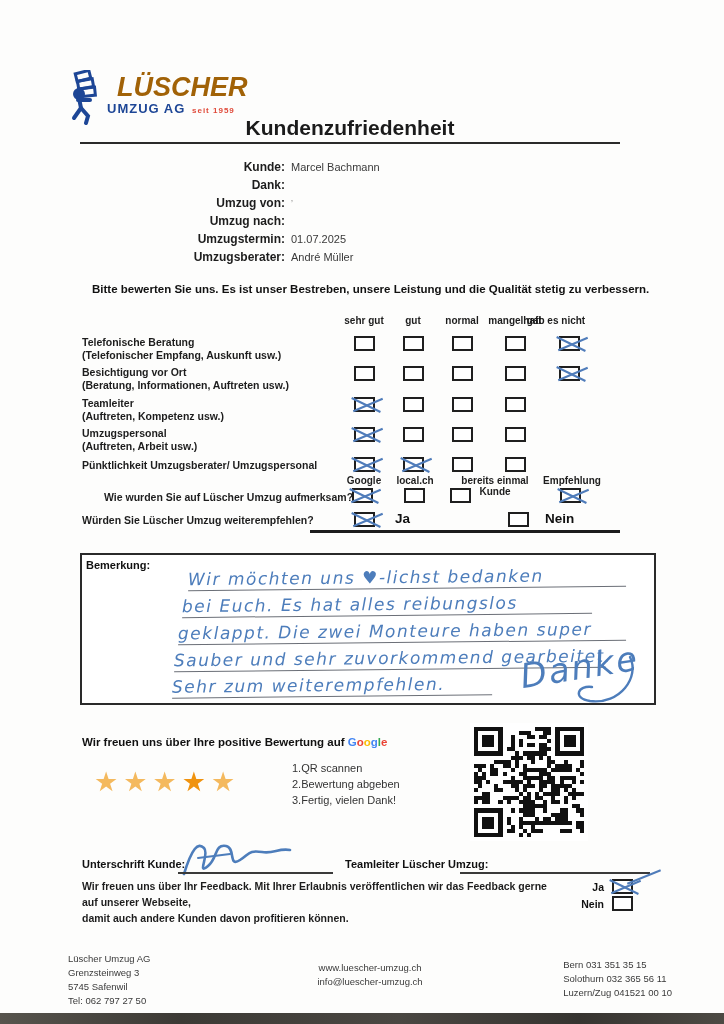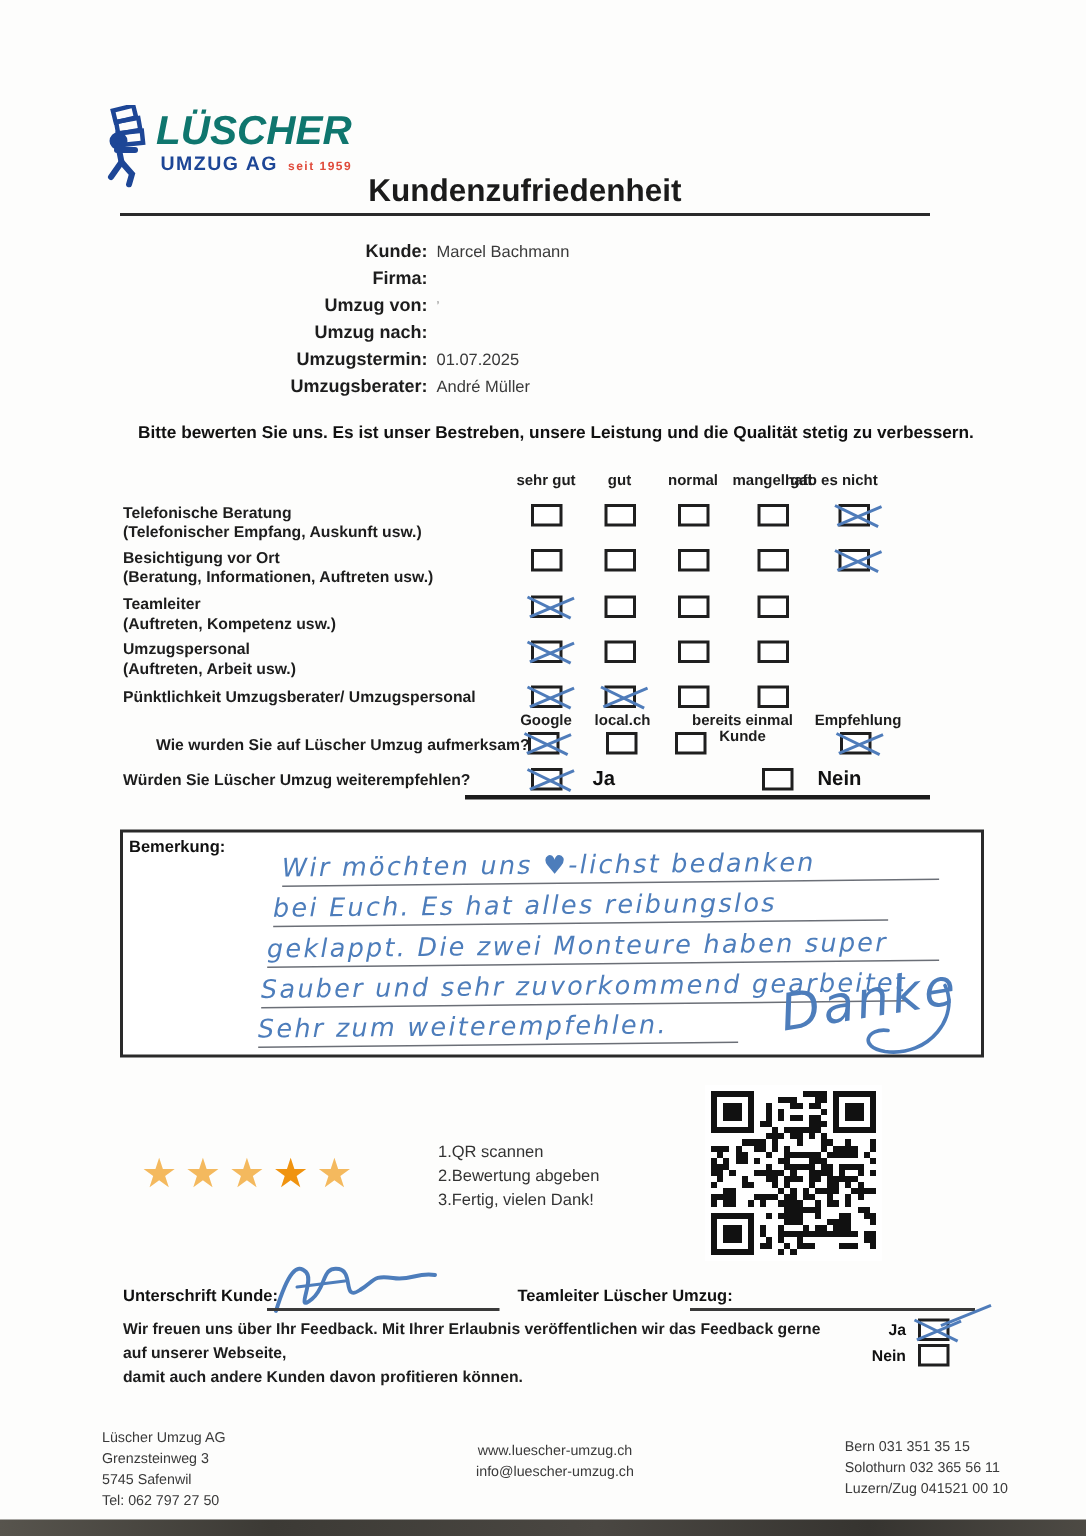--- a/index.html
+++ b/index.html
@@ -1,21 +1,21 @@
 <!DOCTYPE html>
 <html><head>
 <meta charset="utf-8">
 <style>
   html,body{margin:0;padding:0;background:#e8e8e6;}
   .page{position:relative;width:724px;height:1024px;background:#fdfdfc;overflow:hidden;
         font-family:"Liberation Sans",sans-serif;color:#222;}
   .abs{position:absolute;}
   .b{font-weight:bold;}
   
-  .logo-name{font-size:27px;font-weight:bold;font-style:italic;color:#0f766e;letter-spacing:0px;line-height:1;}
+  .logo-name{font-size:27px;font-weight:bold;font-style:italic;color:#a16207;letter-spacing:0px;line-height:1;margin-left:13px;}
   .logo-sub{font-size:13px;font-weight:bold;color:#1d4696;letter-spacing:1px;}
   .logo-since{font-size:8px;font-weight:bold;color:#e04a3a;letter-spacing:1px;}
   
   .title{font-size:21px;font-weight:bold;color:#1b1b1b;text-align:center;}
   .title-rule{height:2px;background:#2a2a2a;}
   
   .fieldrow{display:flex;height:18px;align-items:baseline;}
   .fieldrow .lab{width:205px;text-align:right;font-weight:bold;font-size:12px;color:#1d1d1d;}
   .fieldrow .val{margin-left:6px;font-size:11px;color:#3a3a3a;}
   .fieldrow .val.muted{color:#8a8a8a;font-size:9px;}
@@ -78,21 +78,21 @@
 
   <div class="abs title" style="left:80px;top:116px;width:540px;">Kundenzufriedenheit</div>
   <div class="abs title-rule" style="left:80px;top:142px;width:540px;"></div>
 
   <div class="abs" style="left:80px;top:160px;width:420px;">
       <div class="fieldrow">
         <div class="lab">Kunde:</div>
         <div class="val">Marcel Bachmann</div>
       </div>
       <div class="fieldrow">
-        <div class="lab">Firma:</div>
+        <div class="lab">Dank:</div>
         <div class="val"></div>
       </div>
       <div class="fieldrow">
         <div class="lab">Umzug von:</div>
         <div class="val muted">ʼ</div>
       </div>
       <div class="fieldrow">
         <div class="lab">Umzug nach:</div>
         <div class="val"></div>
       </div>
@@ -181,20 +181,23 @@
         <div class="hand hand-line" style="left: 96px; top: 66px; width: 448px;">geklappt. Die zwei Monteure haben super</div>
         <div class="hand hand-line" style="left: 92px; top: 93px; width: 432px;">Sauber und sehr zuvorkommend gearbeitet.</div>
         <div class="hand hand-line" style="left: 90px; top: 120px; width: 320px;">Sehr zum weiterempfehlen.</div>
       </div>
     <div class="abs hand danke" style="left:438px;top:92px;">Danke</div>
     <svg class="abs" style="left:430px;top:100px;" width="130" height="52" viewBox="0 0 130 52">
       <path d="M118 2 C128 22, 108 50, 78 46 C60 43, 66 30, 80 32" fill="none" stroke="#4d7dbb" stroke-width="2.4" stroke-linecap="round"></path>
     </svg>
   </div>
 
+  <div class="abs gheading" style="left:82px;top:736px;">
+    <span>Wir freuen uns über Ihre positive Bewertung auf </span><span><span style="color: rgb(66, 133, 244);">G</span><span style="color: rgb(234, 67, 53);">o</span><span style="color: rgb(251, 188, 5);">o</span><span style="color: rgb(66, 133, 244);">g</span><span style="color: rgb(52, 168, 83);">l</span><span style="color: rgb(234, 67, 53);">e</span></span>
+  </div>
   <div class="abs" style="left:94px;top:766px;"><div class="star light" style="display: inline-block;">★</div><div class="star light" style="display: inline-block;">★</div><div class="star light" style="display: inline-block;">★</div><div class="star solid" style="display: inline-block;">★</div><div class="star light" style="display: inline-block;">★</div></div>
   <div class="abs steps" style="left:292px;top:760px;">
       <div>1.QR scannen</div>
       <div>2.Bewertung abgeben</div>
       <div>3.Fertig, vielen Dank!</div>
     </div>
 
   <svg class="abs" style="left:470px;top:722px;" width="118" height="120" viewBox="0 0 29 29" shape-rendering="crispEdges">
       <rect x="0" y="0" width="29" height="29" fill="#fff"></rect>
       <rect x="16" y="1" width="1" height="1" fill="#111"></rect>

